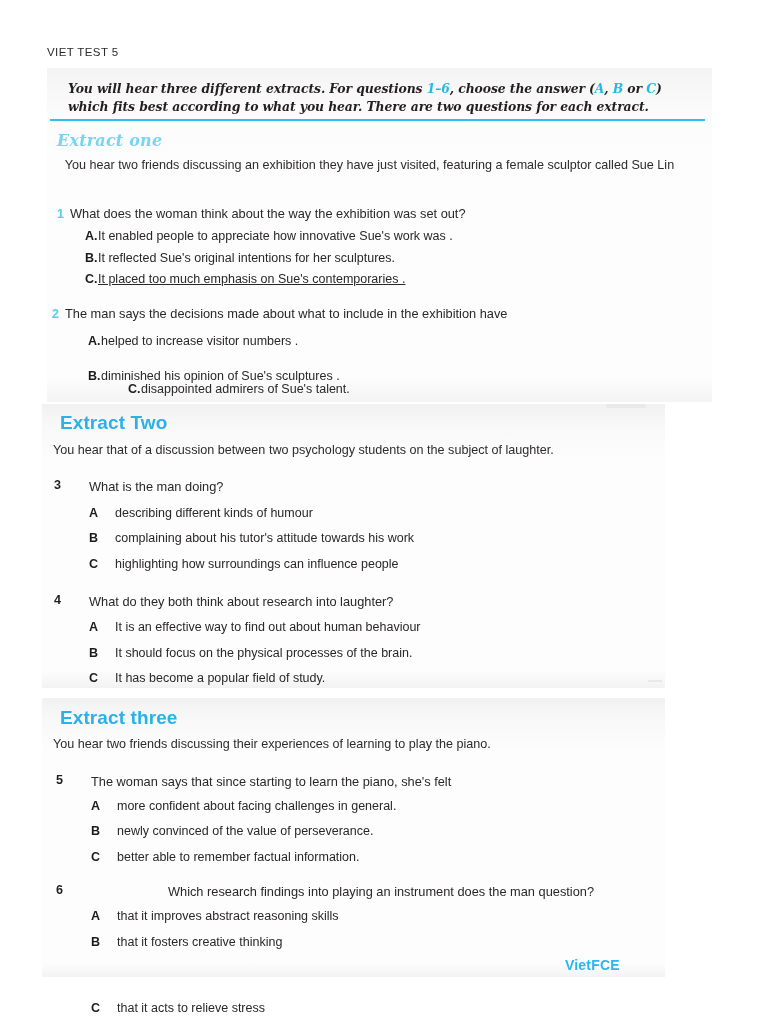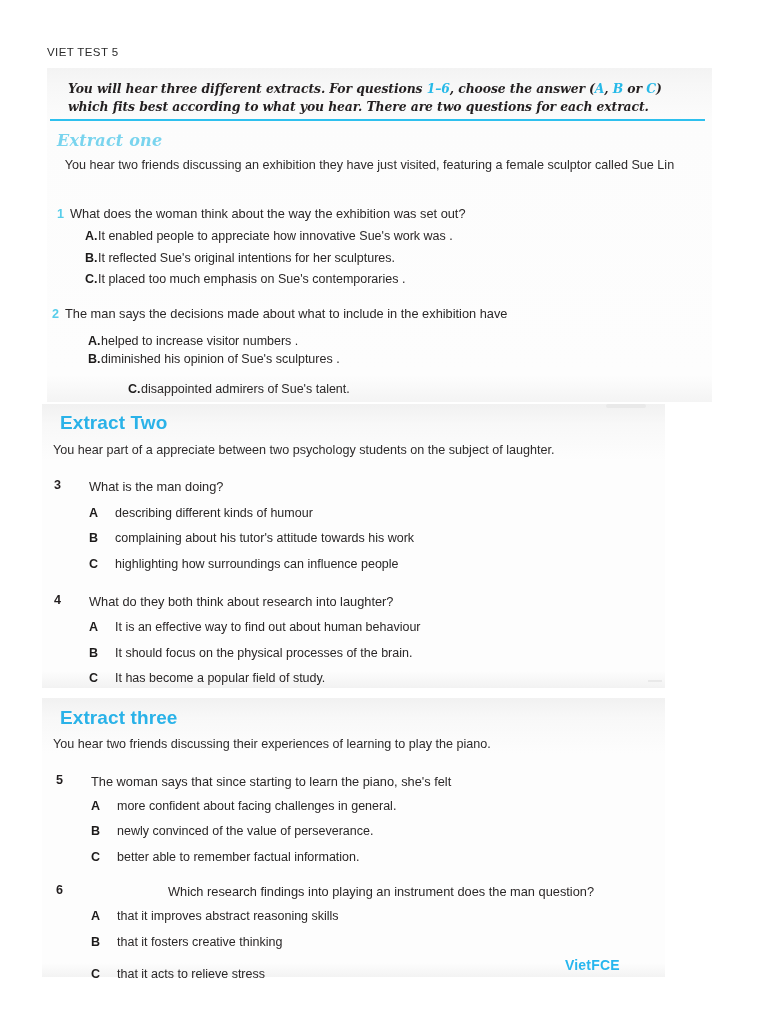--- a/index.html
+++ b/index.html
@@ -193,39 +193,39 @@
 
 <div class="question" style="left:57px; top:205px; width:620px;">
   <span class="q-num faint" style="position:relative; left:0; top:0; margin-right:6px;">1</span><span class="q-text" style="display:inline;">What does the woman think about the way the exhibition was set out?</span>
 </div>
 <div class="option g1" style="left:85px; top:228px;">
   <span class="opt-l">A.</span><span>It enabled people to appreciate how innovative Sue's work was .</span>
 </div>
 <div class="option g1" style="left:85px; top:250px;">
   <span class="opt-l">B.</span><span>It reflected Sue's original intentions for her sculptures.</span>
 </div>
-<div class="option g1" style="left:85px; top:271px;">
+<div class="option g1" style="left:85px; top:271px;text-decoration:underline;">
   <span class="opt-l">C.</span><span>It placed too much emphasis on Sue's contemporaries .</span>
 </div>
 
 <div class="question" style="left:52px; top:305px; width:630px;">
   <span class="q-num faint" style="position:relative; left:0; top:0; margin-right:6px;">2</span><span class="q-text" style="display:inline;">The man says the decisions made about what to include in the exhibition have</span>
 </div>
 <div class="option g1" style="left:88px; top:333px;">
   <span class="opt-l">A.</span><span>helped to increase visitor numbers .</span>
 </div>
-<div class="option g1" style="left:88px; top:351px;">
+<div class="option g1" style="left:88px; top:368px;">
   <span class="opt-l">B.</span><span>diminished his opinion of Sue's sculptures .</span>
 </div>
 <div class="option g1" style="left:88px; top:381px;margin-left:40px;">
   <span class="opt-l">C.</span><span>disappointed admirers of Sue's talent.</span>
 </div>
 
 <div class="extract-heading eh-two">Extract Two</div>
-<div class="context ctx-two">You hear part of a appreciate between two psychology students on the subject of laughter.</div>
+<div class="context ctx-two">You hear that of a discussion between two psychology students on the subject of laughter.</div>
 
 <div class="q-num dark" style="left:54px; top:478px;">3</div>
 <div class="question" style="left:89px; top:478px; width:580px;">What is the man doing?</div>
 <div class="option g2" style="left:89px; top:505px;">
   <span class="opt-l">A</span><span>describing different kinds of humour</span>
 </div>
 <div class="option g2" style="left:89px; top:530px;">
   <span class="opt-l">B</span><span>complaining about his tutor's attitude towards his work</span>
 </div>
 <div class="option g2" style="left:89px; top:556px;">
@@ -260,17 +260,17 @@
 </div>
 
 <div class="q-num dark" style="left:56px; top:883px;">6</div>
 <div class="question" style="left:91px; top:883px; width:580px;text-align:center;">Which research findings into playing an instrument does the man question?</div>
 <div class="option g2" style="left:91px; top:908px;">
   <span class="opt-l">A</span><span>that it improves abstract reasoning skills</span>
 </div>
 <div class="option g2" style="left:91px; top:934px;">
   <span class="opt-l">B</span><span>that it fosters creative thinking</span>
 </div>
-<div class="option g2" style="left:91px; top:966px;">
+<div class="option g2" style="left:91px; top:1000px;">
   <span class="opt-l">C</span><span>that it acts to relieve stress</span>
 </div>
 
 <div class="watermark">VietFCE</div>
 
 </body></html>

